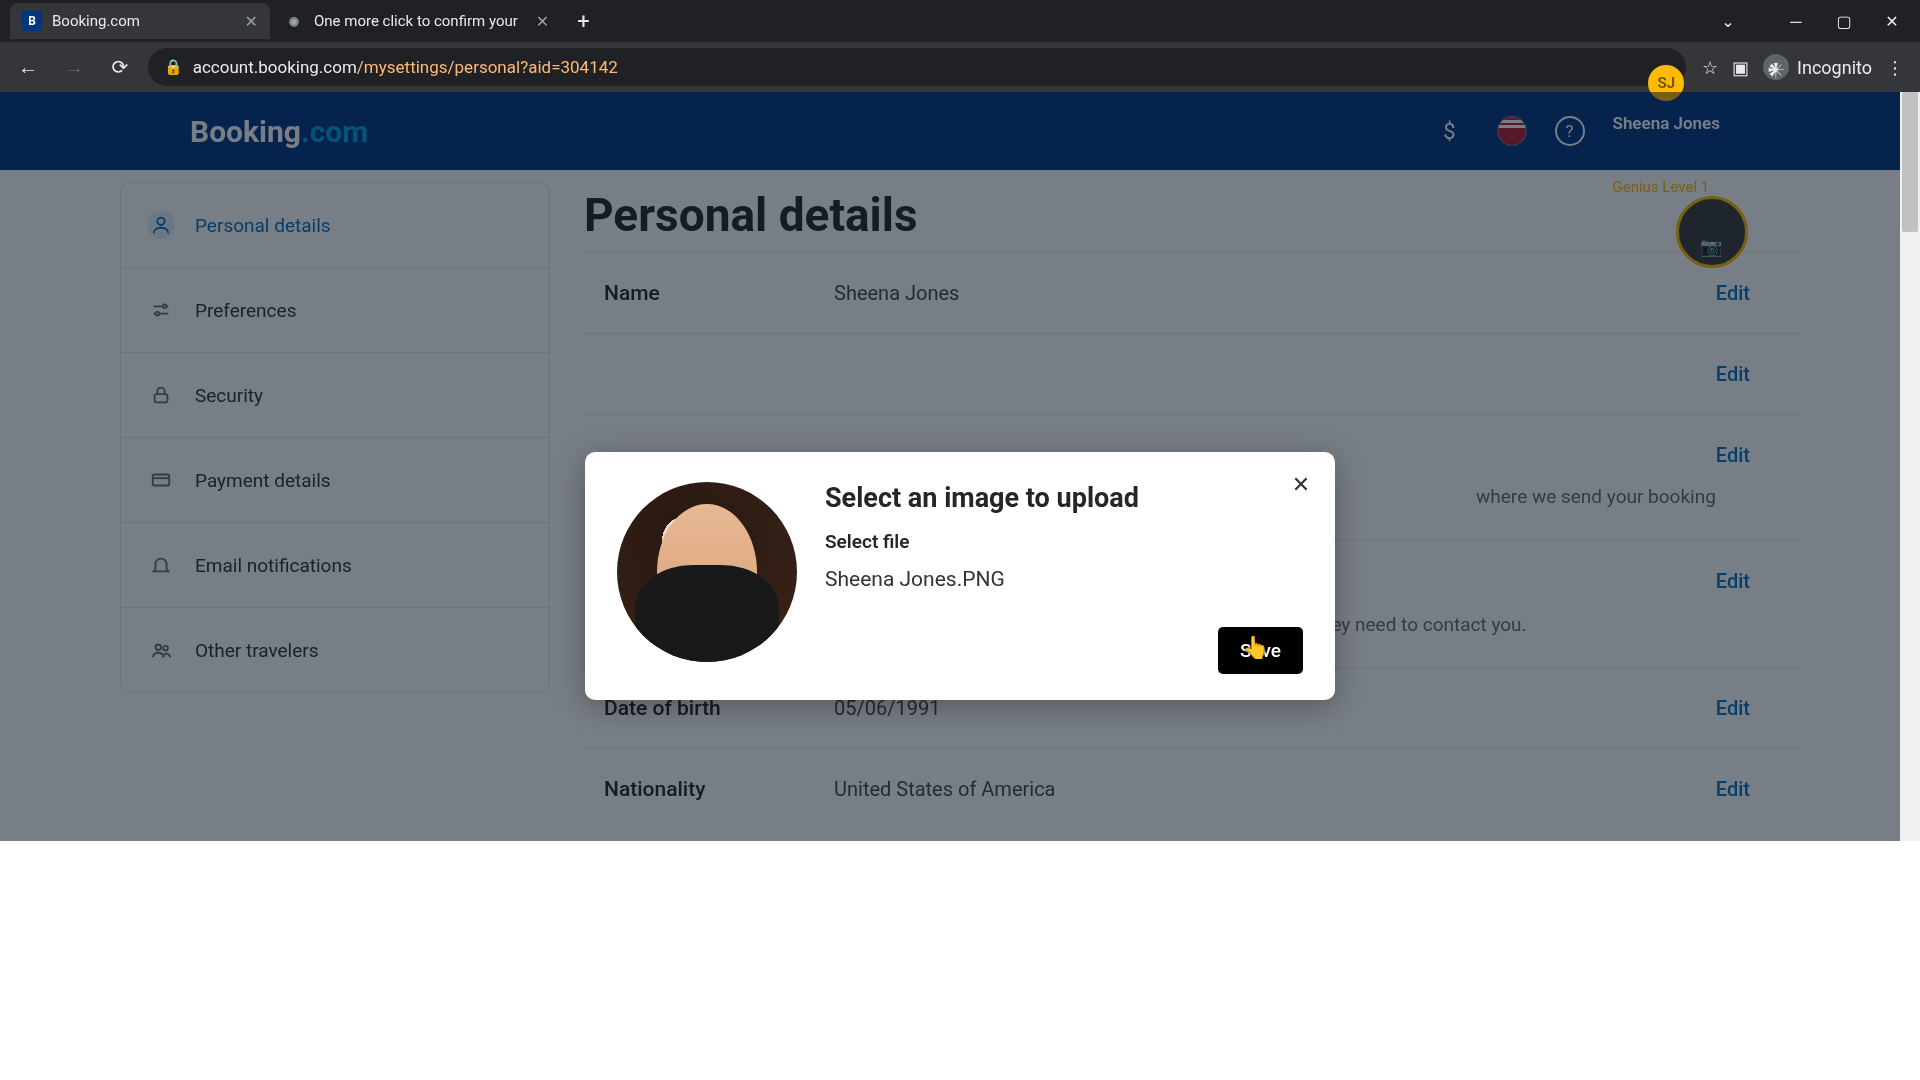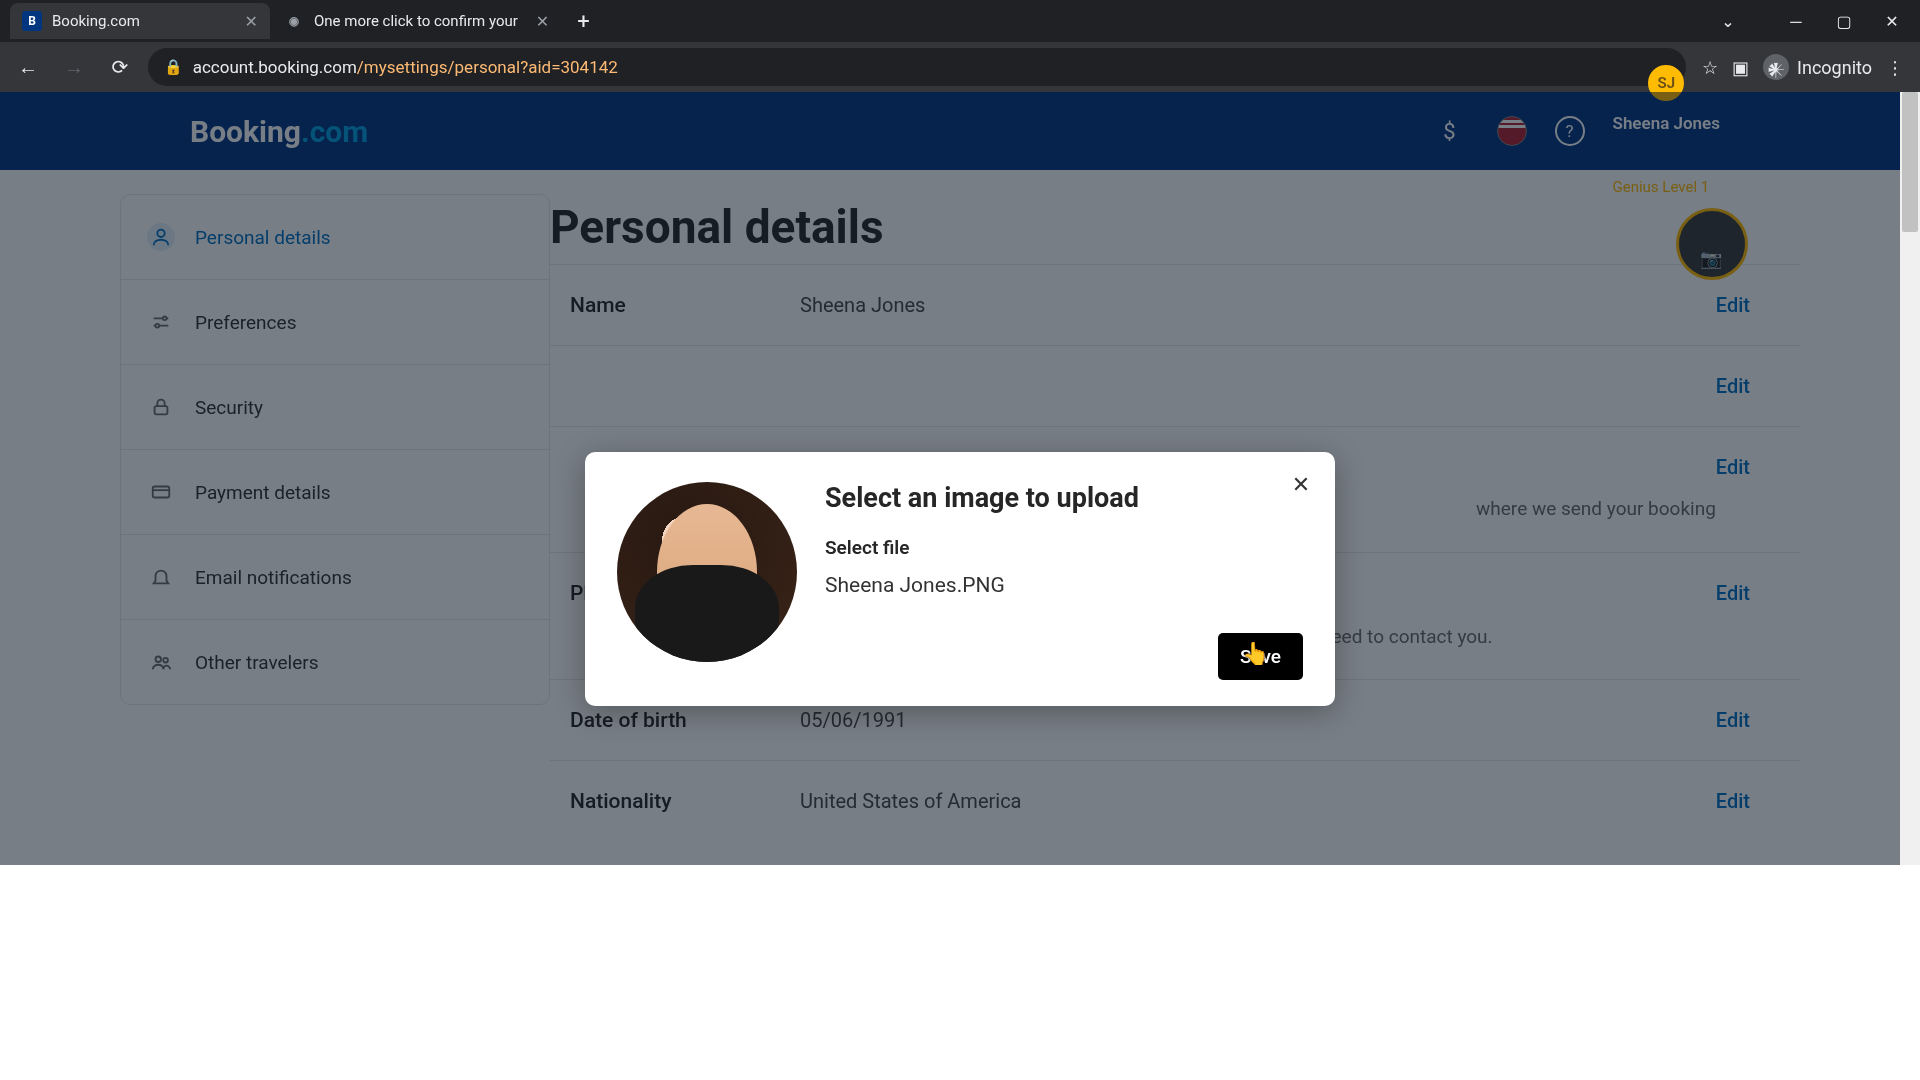--- a/index.html
+++ b/index.html
@@ -40,21 +40,21 @@
 .header-right { margin-left: auto; display: flex; align-items: center; gap: 28px; }
 .header-icon { color: #fff; font-size: 22px; width: 38px; height: 38px; display: flex; align-items: center; justify-content: center; }
 .flag { width: 30px; height: 30px; border-radius: 50%; background: linear-gradient(#b22234 10%, #fff 10%, #fff 20%, #b22234 20%, #b22234 30%, #fff 30%, #fff 40%, #b22234 40%); position: relative; overflow: hidden; border: 1px solid #888; }
 .help-circle { width: 30px; height: 30px; border-radius: 50%; border: 2px solid #fff; display: flex; align-items: center; justify-content: center; color: #fff; font-size: 17px; }
 .user-chip { display: flex; align-items: center; gap: 12px; flex-direction: column; }
 .avatar-badge { width: 36px; height: 36px; border-radius: 50%; background: #febb02; color: #6b5016; display: flex; align-items: center; justify-content: center; font-weight: 600; font-size: 15px; border: 2px solid #febb02; }
 .user-meta { display: flex; flex-direction: column; line-height: 1.25; }
 .user-name { color: #fff; font-weight: 600; font-size: 17px; }
 .user-level { color: #febb02; font-size: 15px; margin-top: 44px; }
 
-.main-area { display: flex; padding: 24px 120px; }
+.main-area { display: flex; padding: 12px 120px; gap: 34px; }
 .sidebar { width: 430px; border: 1px solid #e7e7e7; border-radius: 10px; overflow: hidden; background: #fff; align-self: flex-start; }
 .sidebar-item { display: flex; align-items: center; gap: 20px; padding: 28px 26px; border-bottom: 1px solid #e7e7e7; font-size: 19px; color: #333; }
 .sidebar-item:last-child { border-bottom: none; }
 .sidebar-item.active { color: #0071c2; }
 .sidebar-item.active .sidebar-icon { background: #e4f0fa; color: #0071c2; }
 .sidebar-icon { width: 28px; height: 28px; display: flex; align-items: center; justify-content: center; color: #6b6b6b; font-size: 20px; border-radius: 50%; }
 
 .content { flex: 1; padding-top: 6px; position: relative; }
 .page-heading { font-size: 46px; font-weight: 700; color: #262626; margin-bottom: 10px; }
 .page-sub { font-size: 21px; color: #6b6b6b; margin-bottom: 30px; }
@@ -68,21 +68,21 @@
 .edit-link { color: #0071c2; font-size: 20px; font-weight: 500; padding-right: 30px; }
 
 
 .overlay { position: absolute; inset: 0; background: rgba(10, 20, 35, 0.55); display: flex; align-items: flex-start; justify-content: center; padding-top: 360px; }
 .modal { width: 750px; background: #fff; border-radius: 10px; padding: 30px 32px 26px; display: flex; gap: 28px; position: relative; box-shadow: 0 6px 30px rgba(0,0,0,0.3); }
 .modal-close { position: absolute; top: 16px; right: 18px; font-size: 22px; color: #333; width: 32px; height: 32px; display: flex; align-items: center; justify-content: center; }
 .modal-avatar { width: 180px; height: 180px; border-radius: 50%; overflow: hidden; flex-shrink: 0; background: radial-gradient(circle at 38% 32%, #f4d5c2 0%, #f4d5c2 14%, #2a1a12 14%, #3a2418 100%); position: relative; }
 .modal-avatar::before { content:''; position:absolute; left:22%; top:12%; width:56%; height:76%; background: linear-gradient(#e7b894, #d9a477); border-radius: 50% 50% 40% 40%; }
 .modal-avatar::after { content:''; position:absolute; left:10%; top:46%; width:80%; height:60%; background:#191919; border-radius: 40% 40% 50% 50%; }
 .modal-body { flex: 1; display: flex; flex-direction: column; }
-.modal-title { font-size: 27px; font-weight: 700; color: #262626; margin-bottom: 22px; }
+.modal-title { font-size: 27px; font-weight: 700; color: #262626; margin-bottom: 16px; }
 .modal-label { font-size: 19px; font-weight: 600; color: #262626; margin-bottom: 14px; }
 .modal-filename { font-size: 21px; color: #333; margin-bottom: 36px; }
 .modal-save { align-self: flex-end; background: #000000; color: #fff; border: none; border-radius: 5px; padding: 12px 22px; font-size: 19px; font-weight: 500; position: relative; }
 .cursor { position: absolute; left: 24px; top: 8px; font-size: 22px; color: #fff; filter: drop-shadow(0 0 1px #000); pointer-events: none; }
 
 
 .scroll-track { position: absolute; right: 0; top: 0; bottom: 0; width: 20px; background: #f0f0f0; }
 .scroll-thumb { position: absolute; right: 2px; top: 0; width: 16px; height: 140px; background: #c1c1c1; border-radius: 2px; }
 
 svg { width: 22px; height: 22px; }

